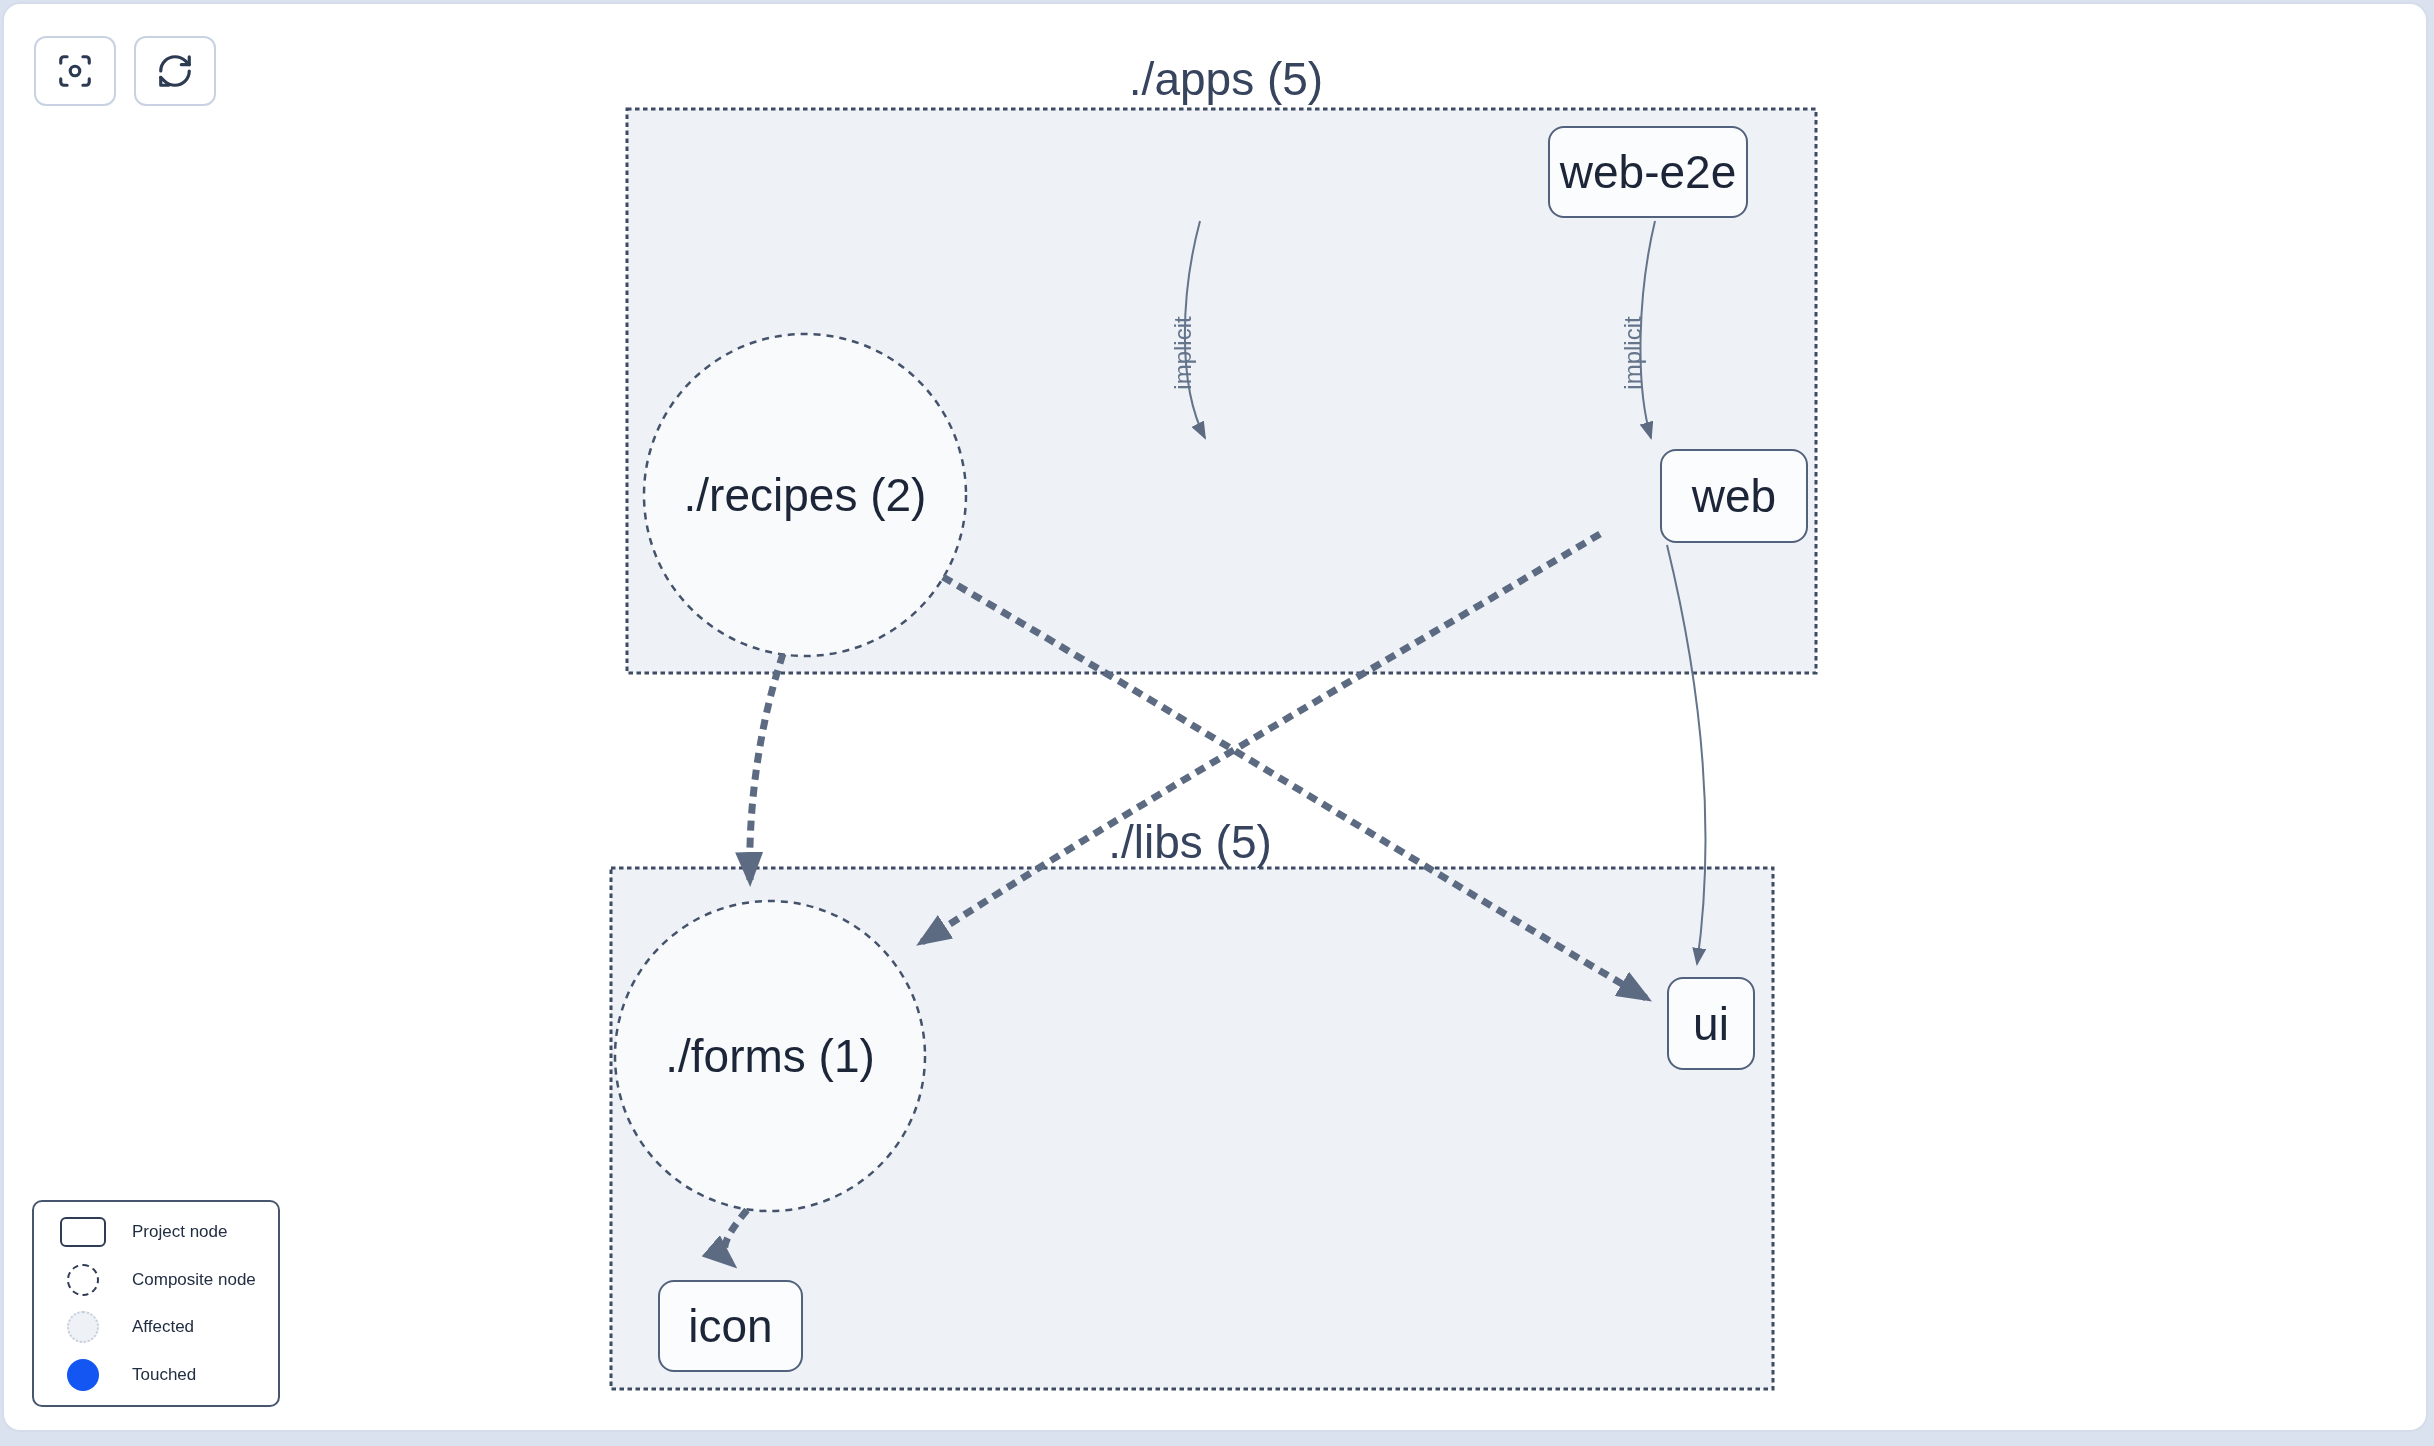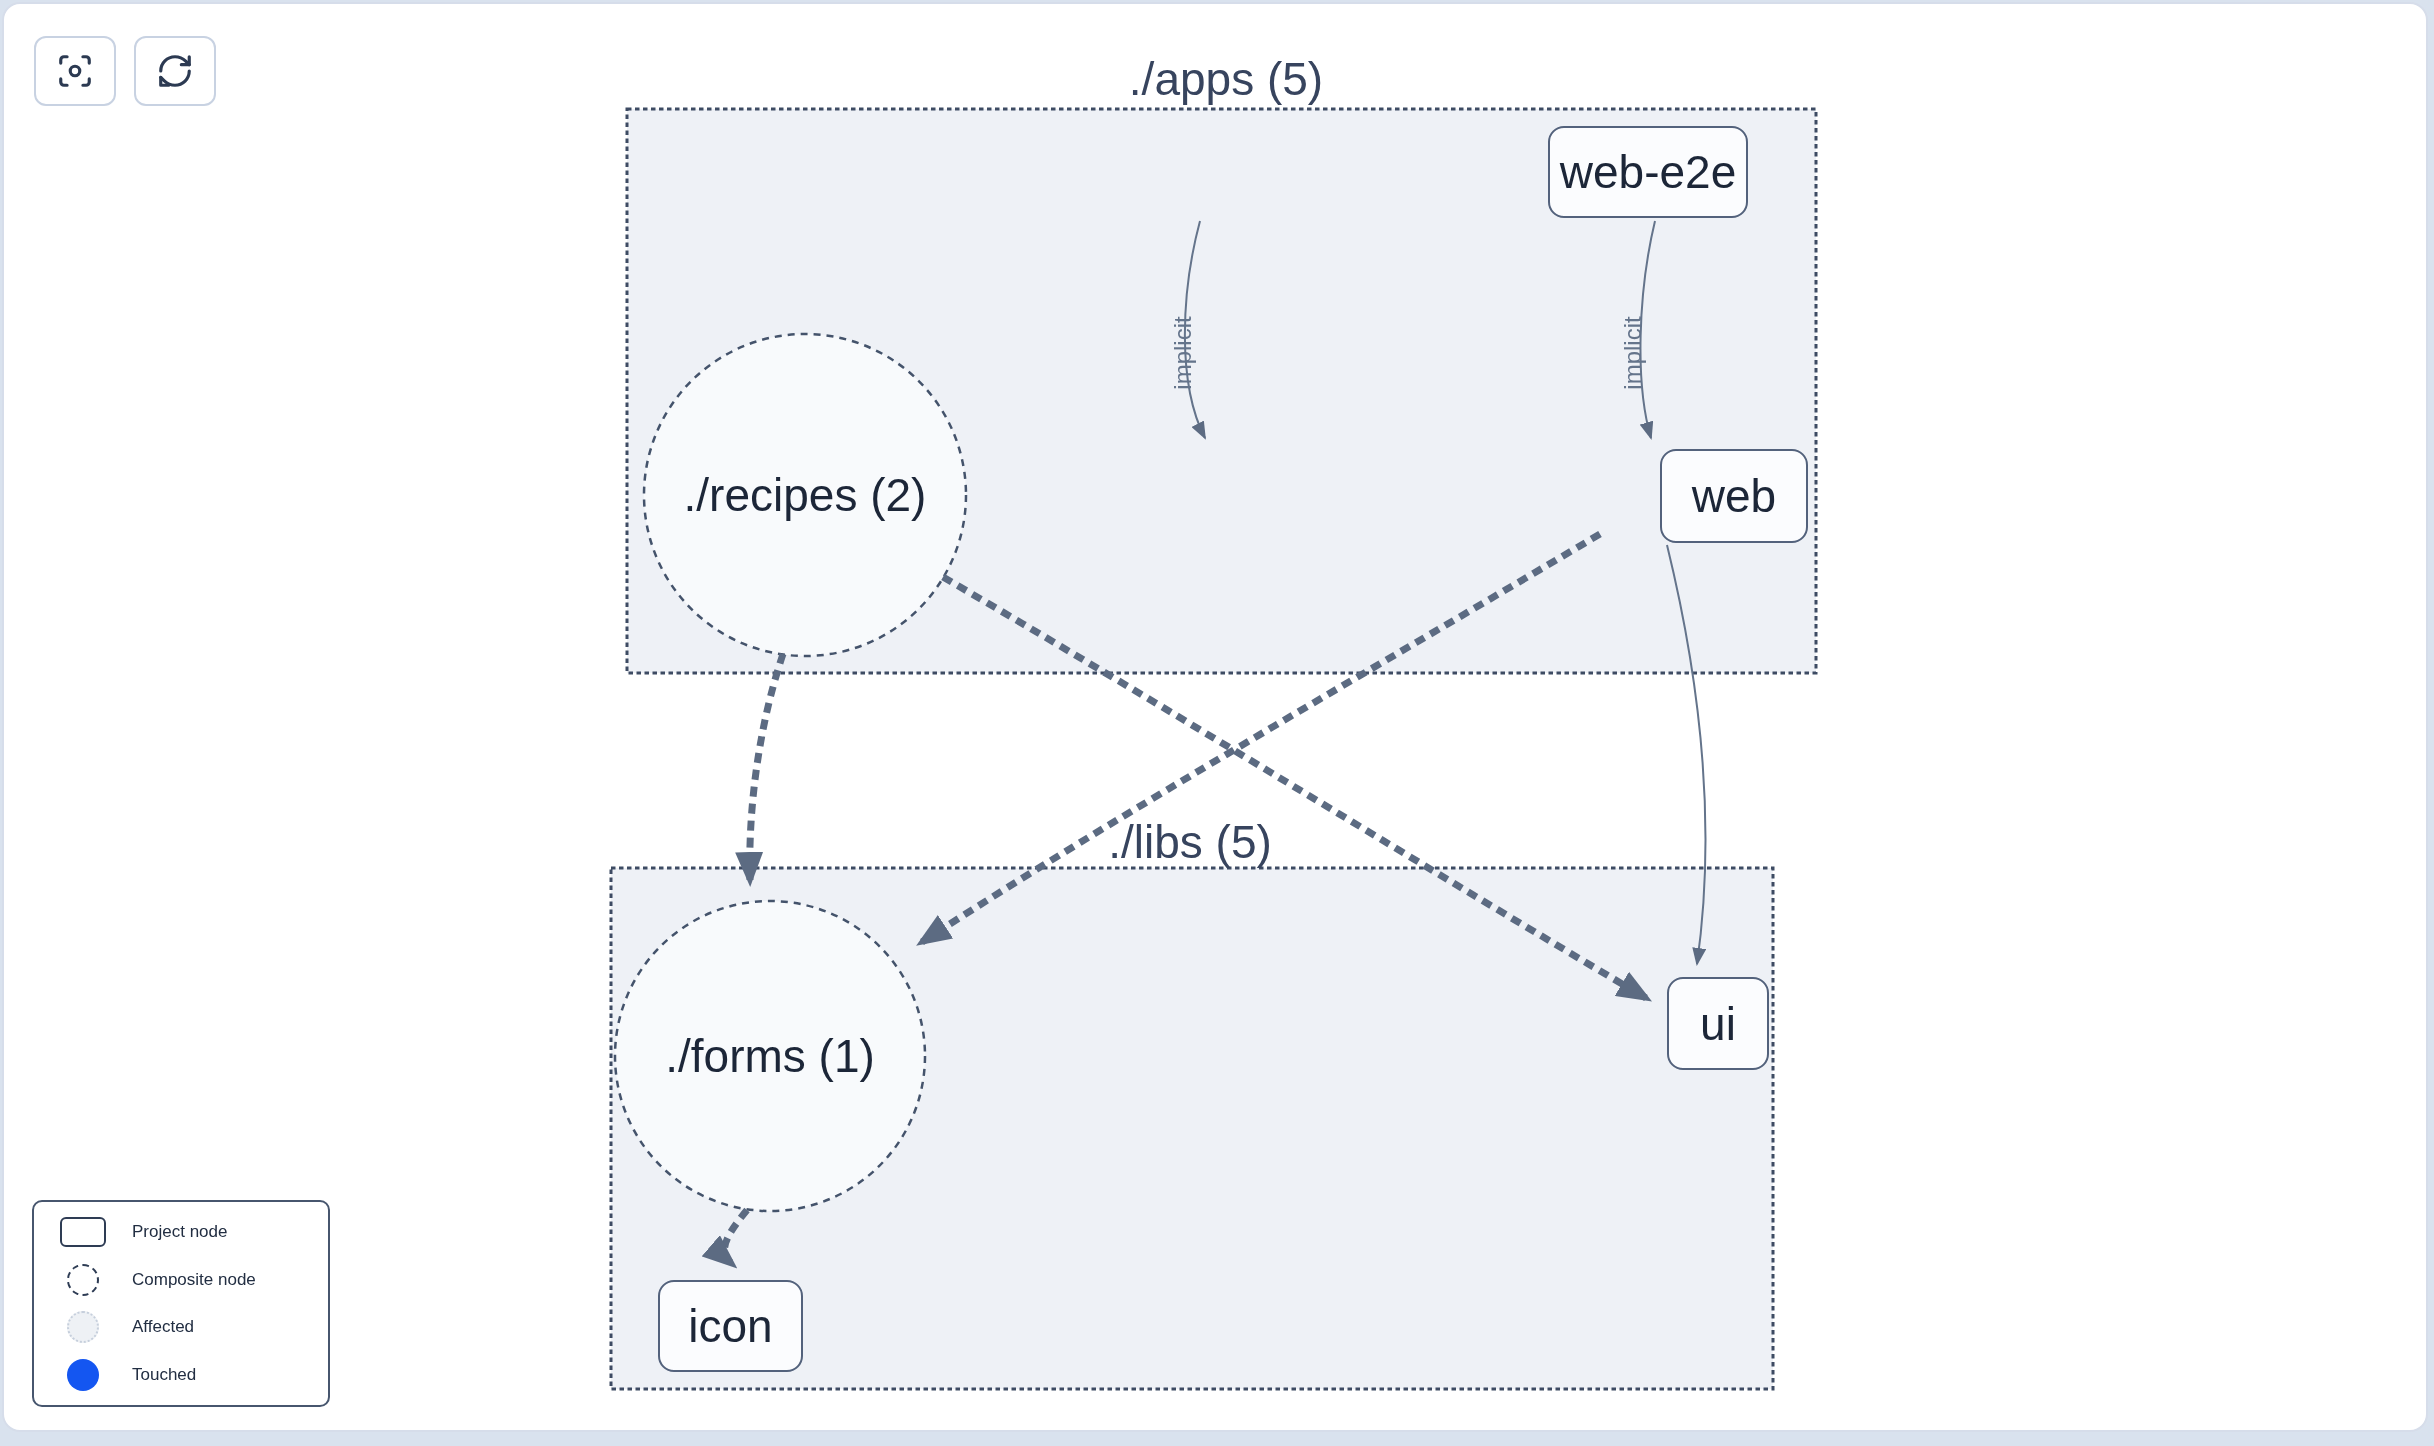--- a/index.html
+++ b/index.html
@@ -30,21 +30,21 @@
 
   
   .node {
     position:absolute; background:#fbfcfe; border:2px solid #53627c;
     border-radius:16px; display:flex; align-items:center; justify-content:center;
     font-size:46px; color:#1c2638; cursor:pointer; white-space:nowrap;
   }
 
   
   .legend {
-    position:absolute; left:32px; top:1200px; width:298px; height:207px;
+    position:absolute; left:32px; top:1200px; width:248px; height:207px;
     background:#ffffff; border:2px solid #47566e; border-radius:10px;
     display:flex; flex-direction:column; justify-content:center; padding:6px 0;
   }
   .legend-row { display:flex; align-items:center; height:48px; }
   .legend-swatch-box { width:98px; display:flex; align-items:center; justify-content:center; flex:0 0 98px; }
   .legend-label { font-size:17px; color:#222e42; }
   .sw-project { width:46px; height:30px; border:2.5px solid #2e3c54; border-radius:6px; background:#fff; }
   .sw-composite { width:32px; height:32px; border:2px dashed #2e3c54; border-radius:50%; background:#fff; }
   .sw-affected { width:32px; height:32px; border:2px dotted #c6cfdc; border-radius:50%; background:#eef1f5; }
   .sw-touched { width:32px; height:32px; border-radius:50%; background:#1456f1; }
@@ -87,21 +87,21 @@
 
     <text class="svg-label" x="805" y="511" text-anchor="middle" font-size="46" fill="#1c2638">./recipes (2)</text>
     <text class="svg-label" x="770" y="1072" text-anchor="middle" font-size="46" fill="#1c2638">./forms (1)</text>
   </svg>
 
   <div class="group-label" style="left:1226px; top:52px;">./apps (5)</div>
   <div class="group-label" style="left:1190px; top:815px;">./libs (5)</div>
 
   <div class="node" style="left:1548px; top:126px; width:200px; height:92px;">web-e2e</div>
   <div class="node" style="left:1660px; top:449px; width:148px; height:94px;">web</div>
-  <div class="node" style="left:1667px; top:977px; width:102px; height:93px;">ui</div>
+  <div class="node" style="left:1667px; top:977px; width:88px; height:93px;">ui</div>
   <div class="node" style="left:658px; top:1280px; width:145px; height:92px;">icon</div>
 
   <div class="tool-btn" id="btn-focus">
     <span style="display:flex;">
       <svg width="38" height="38" viewBox="0 0 24 24" fill="none" stroke-width="2" stroke-linecap="round" stroke-linejoin="round">
         <circle cx="12" cy="12" r="3"></circle>
         <path d="M3 7V5a2 2 0 0 1 2-2h2"></path>
         <path d="M17 3h2a2 2 0 0 1 2 2v2"></path>
         <path d="M21 17v2a2 2 0 0 1-2 2h-2"></path>
         <path d="M7 21H5a2 2 0 0 1-2-2v-2"></path>

